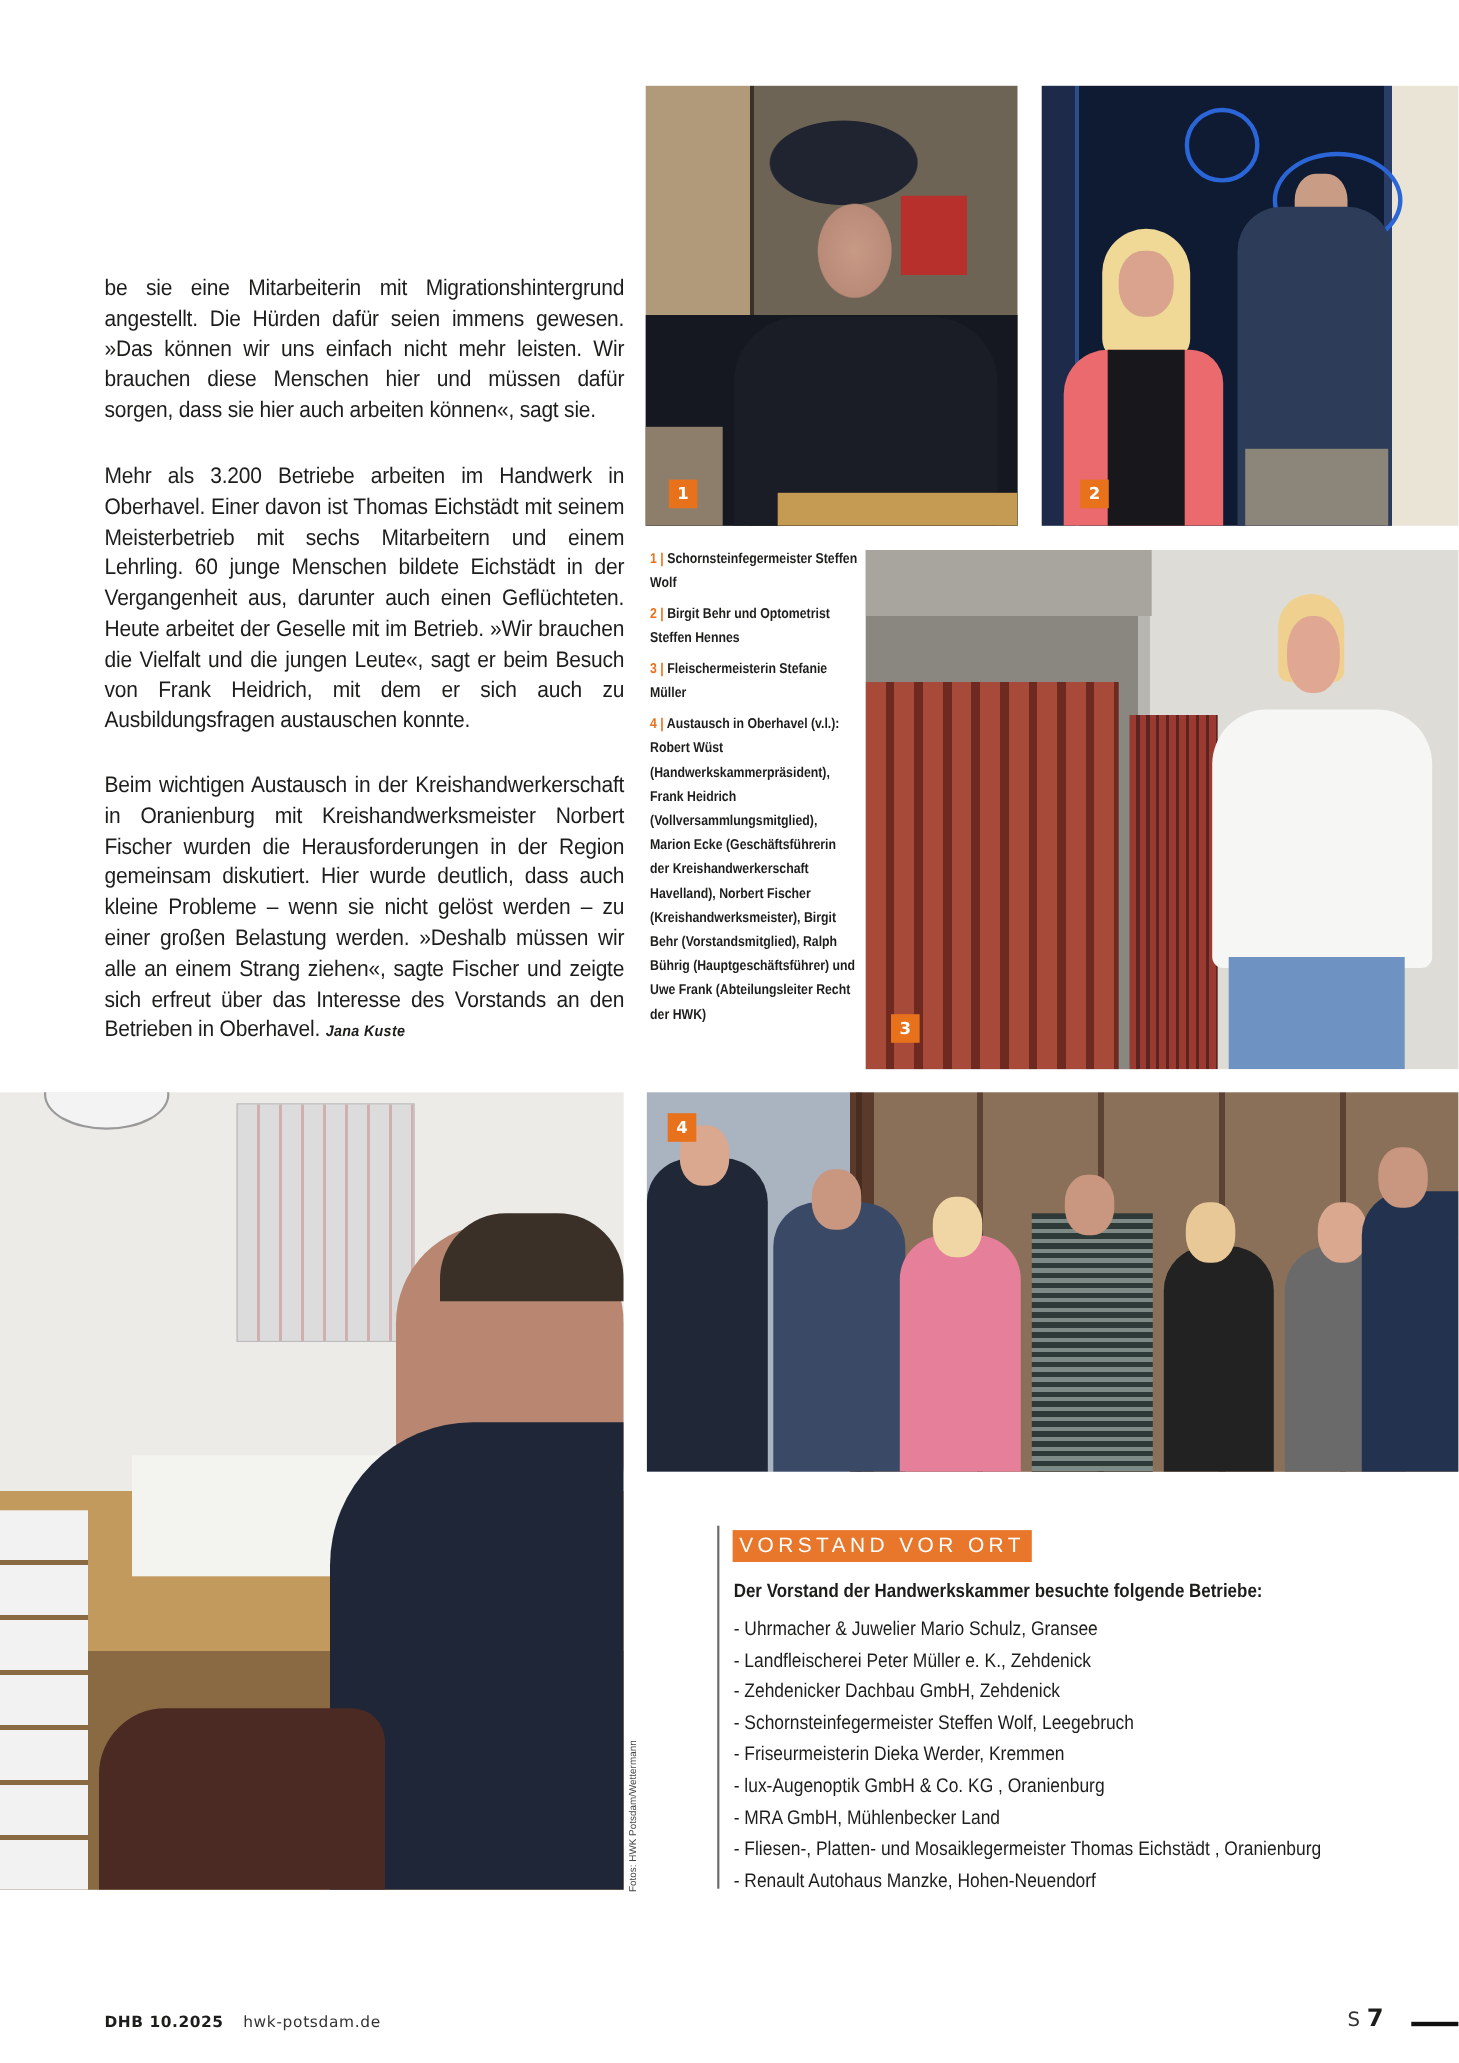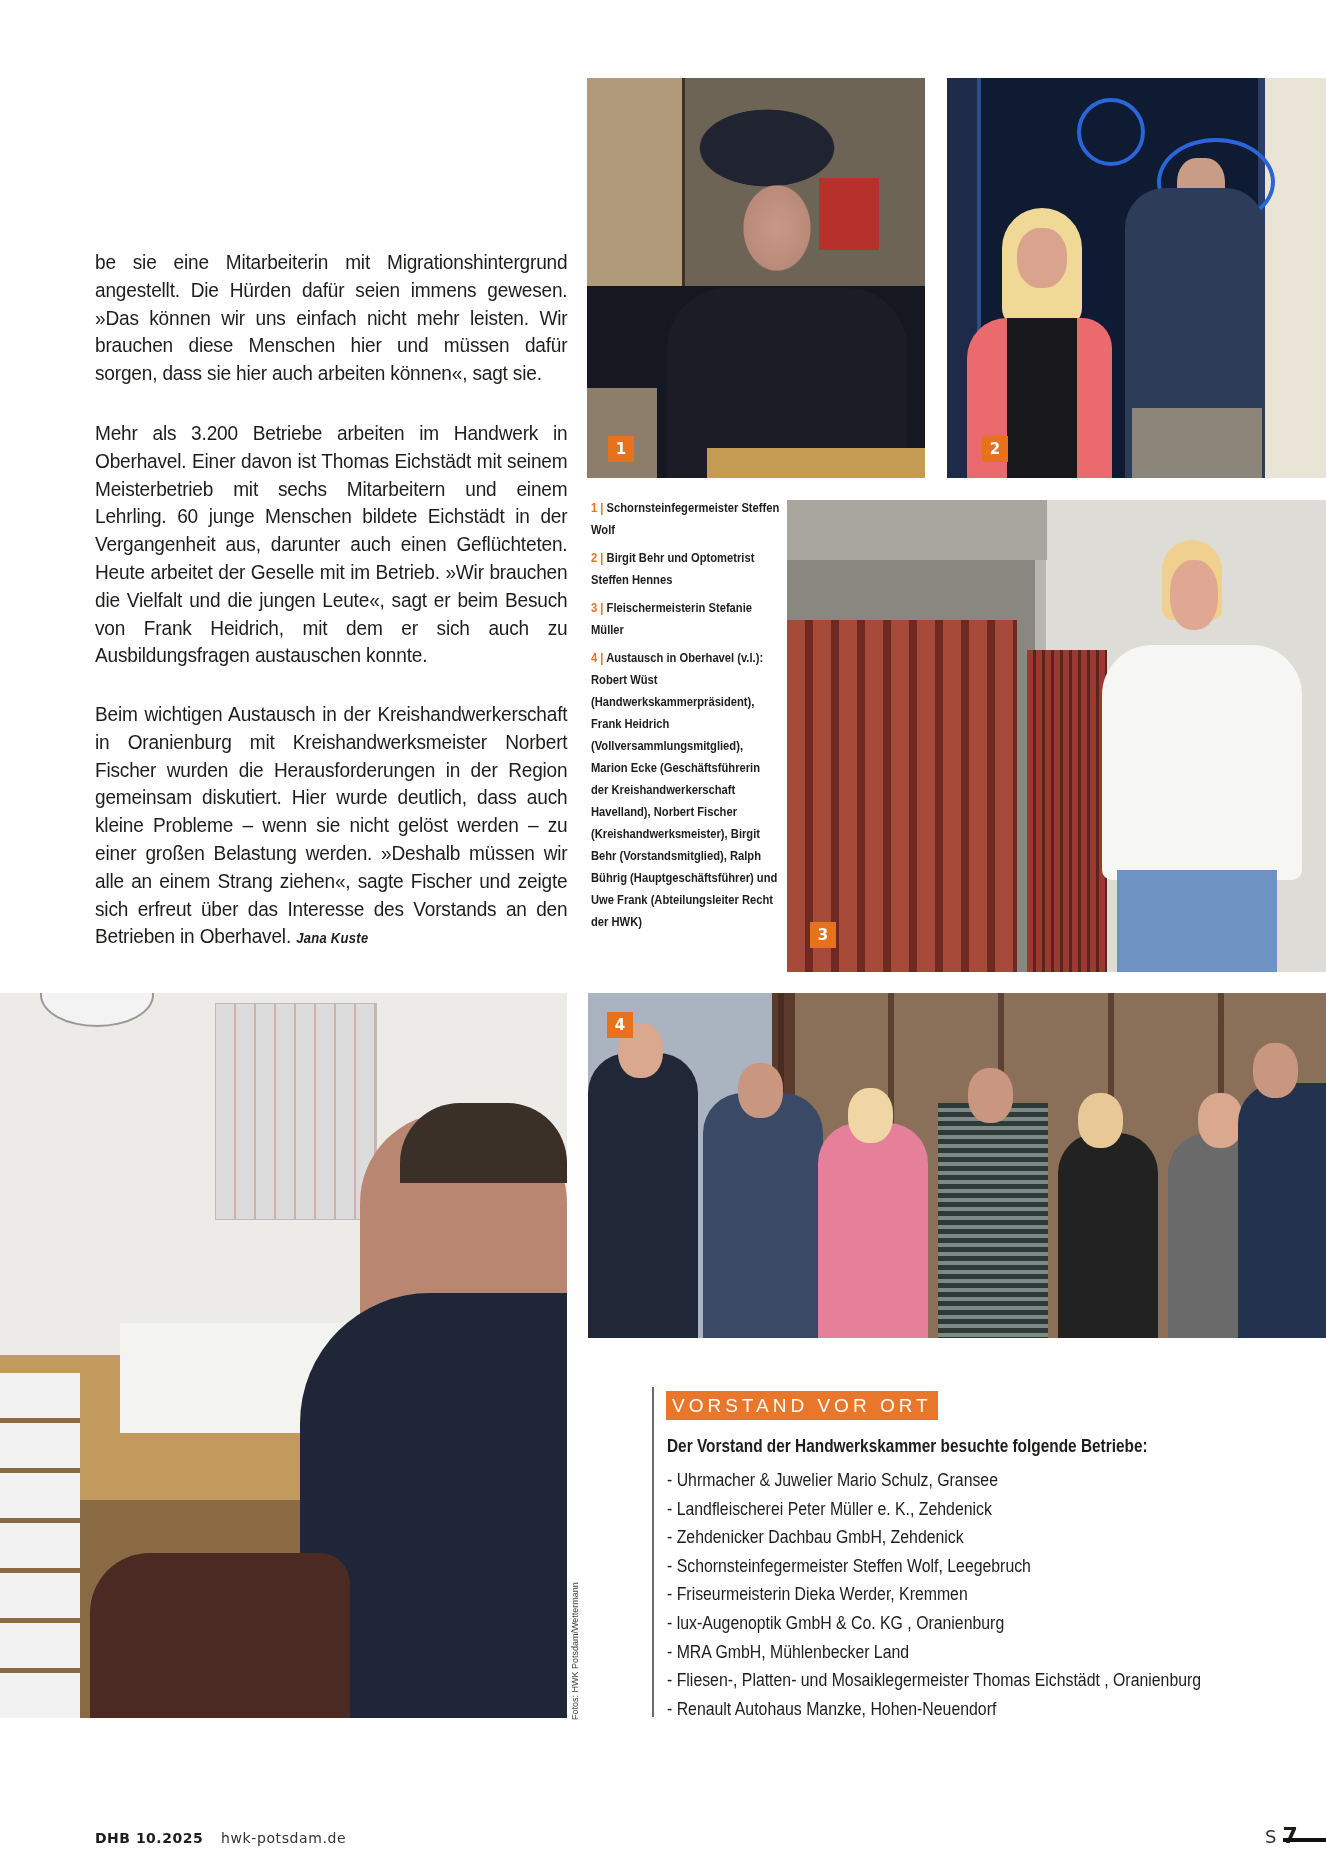--- a/index.html
+++ b/index.html
@@ -49,21 +49,21 @@
     position: absolute; left: 667px; top: 1434px; width: 660px;
     transform: scaleX(0.88); transform-origin: left top;
   }
   .info-heading { font-weight: bold; font-size: 17.5px; line-height: 24px; margin-bottom: 8px; }
   .info-list { list-style: none; margin: 0; padding: 0; font-size: 18px; line-height: 28.6px; }
 
   
   .foot-left { position: absolute; left: 95px; top: 1830px; font-size: 14px; text-align: center; }
   .foot-issue { font-weight: bold; font-family: "DejaVu Sans", sans-serif; letter-spacing: 0.5px; margin-right: 14px; }
   .foot-url { font-family: "DejaVu Sans", sans-serif; color: #333; letter-spacing: 0.6px; }
-  .foot-right { position: absolute; left: 1225px; top: 1823px; font-family: "DejaVu Sans", sans-serif; margin-left: 40px; }
+  .foot-right { position: absolute; left: 1225px; top: 1823px; font-family: "DejaVu Sans", sans-serif; }
   .foot-s { font-size: 18px; color: #333; margin-right: 6px; }
   .foot-num { font-size: 22px; font-weight: bold; }
   .foot-bar { position: absolute; left: 1283px; top: 1838px; width: 43px; height: 4px; background: #111; }
 
   .credit {
     position: absolute; left: 570px; top: 1720px; width: 130px;
     font-size: 9px; color: #444; transform: rotate(-90deg); transform-origin: left top;
     white-space: nowrap;
   }
 </style>

